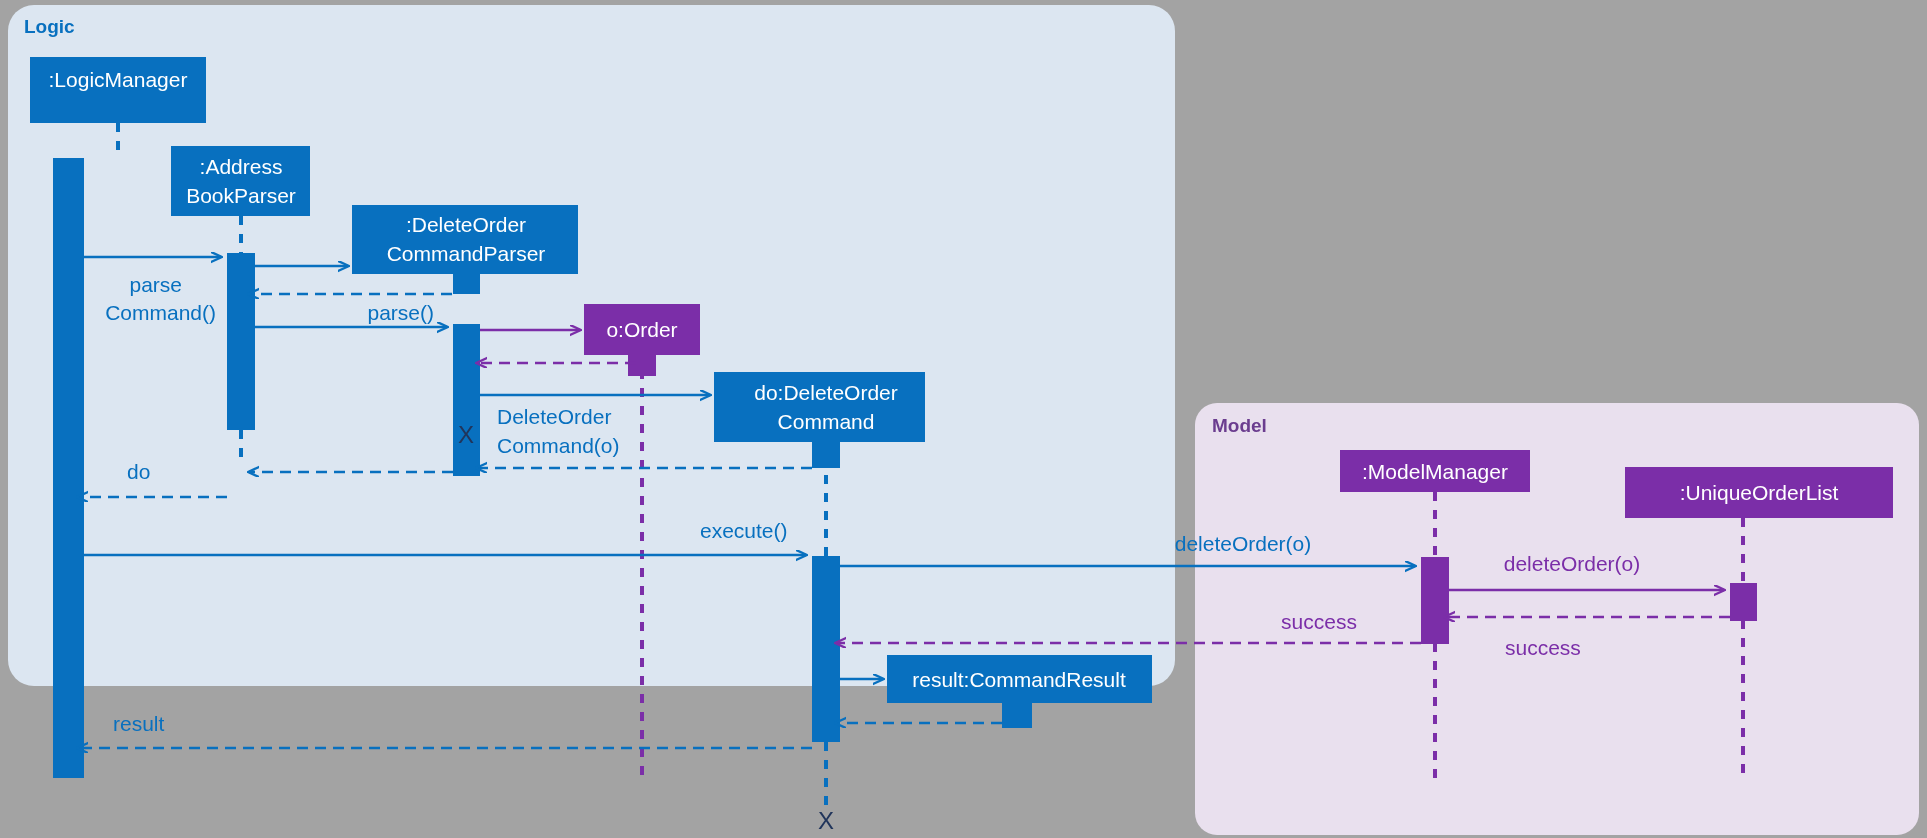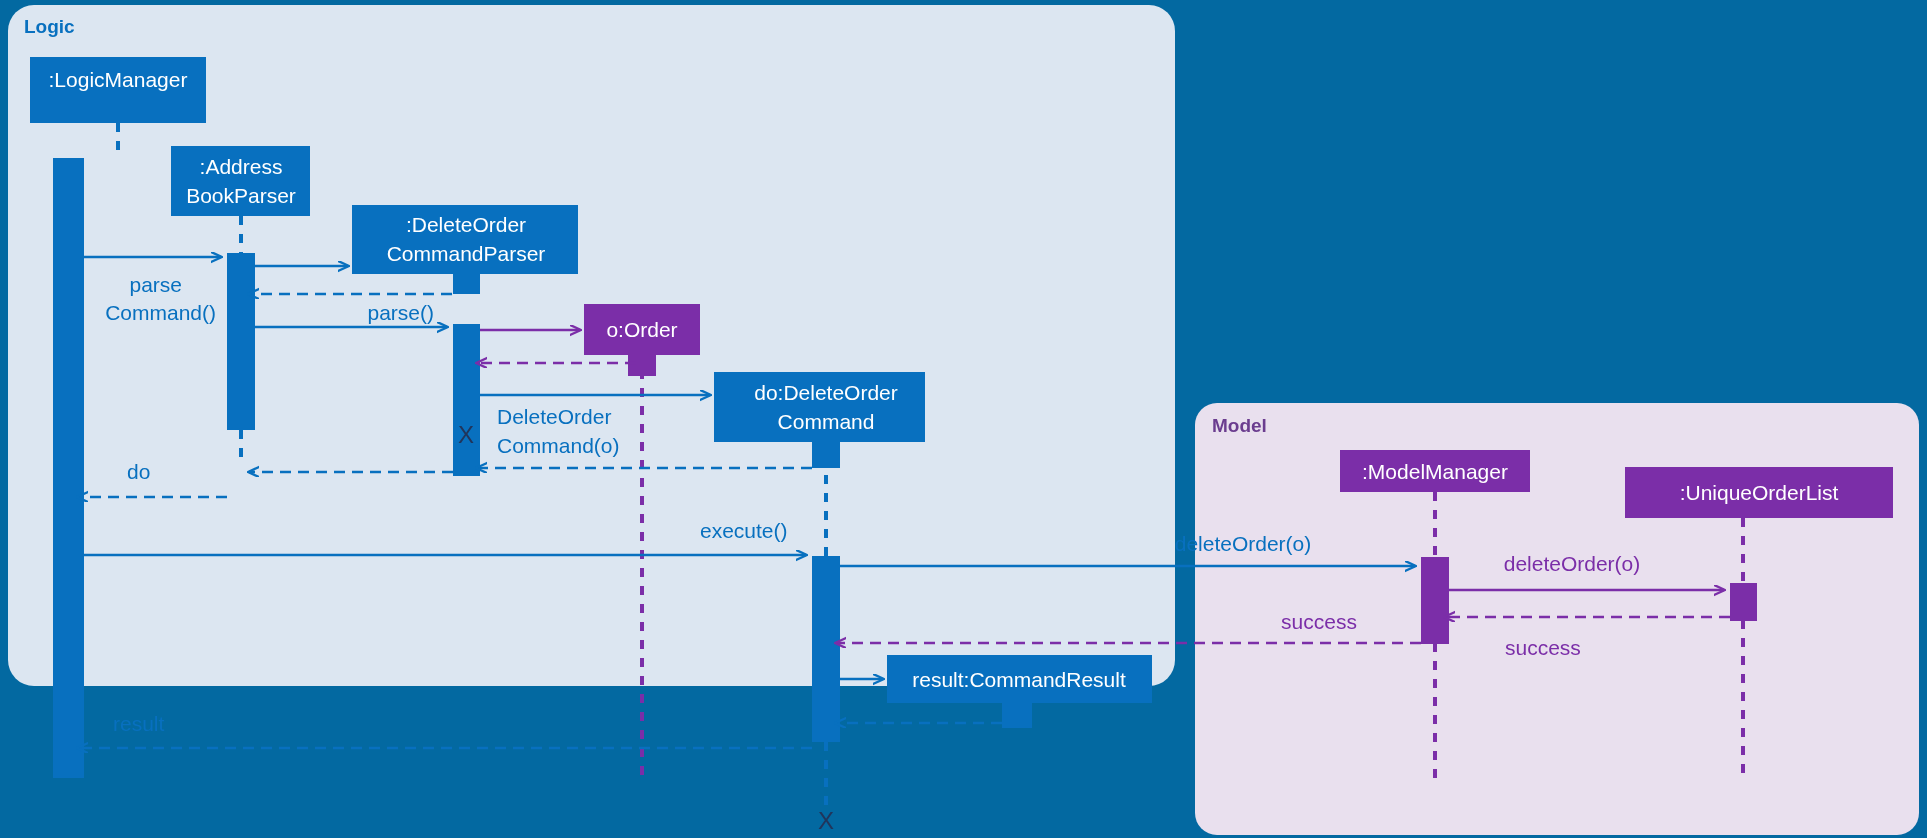--- a/index.html
+++ b/index.html
@@ -4,21 +4,21 @@
 <style>
   html, body {
     margin: 0;
     padding: 0;
     background: #000000;
   }
   #stage {
     position: relative;
     width: 1927px;
     height: 838px;
-    background: #0369a1;
+    background: #a3a3a3;
     overflow: hidden;
     font-family: "Liberation Sans", sans-serif;
   }
   svg.diagram {
     position: absolute;
     left: 0;
     top: 0;
     width: 1927px;
     height: 838px;
     display: block;

